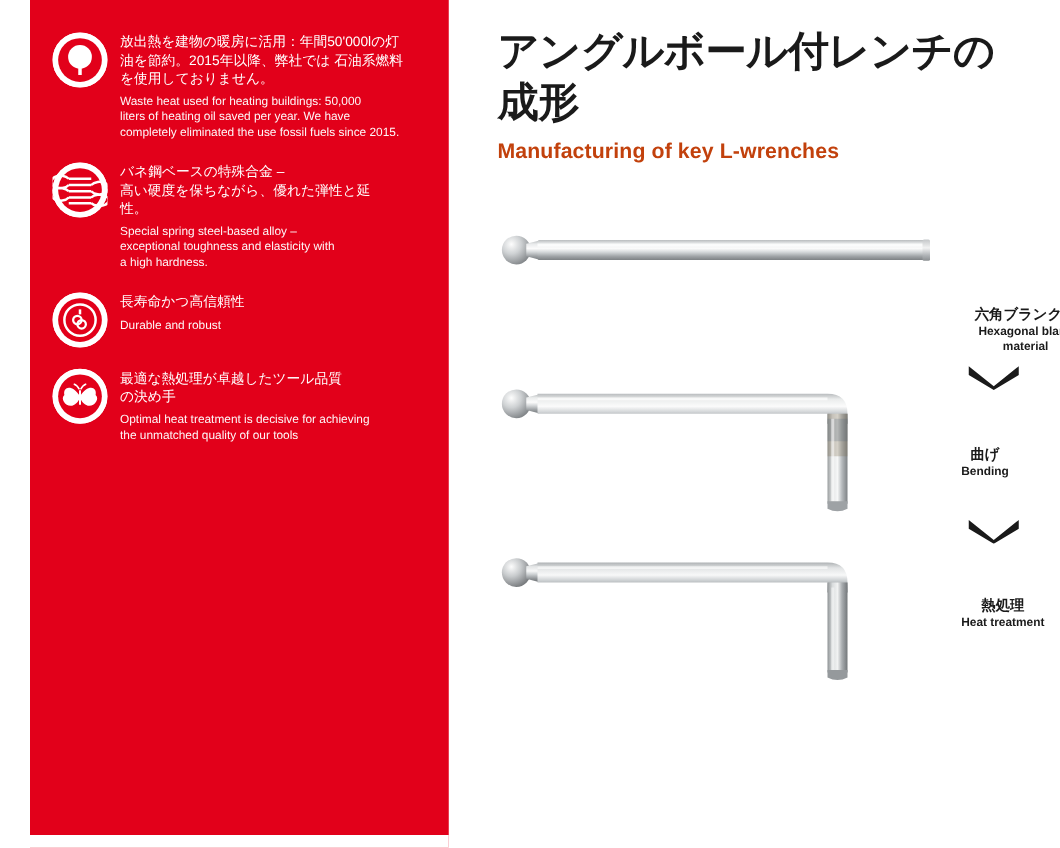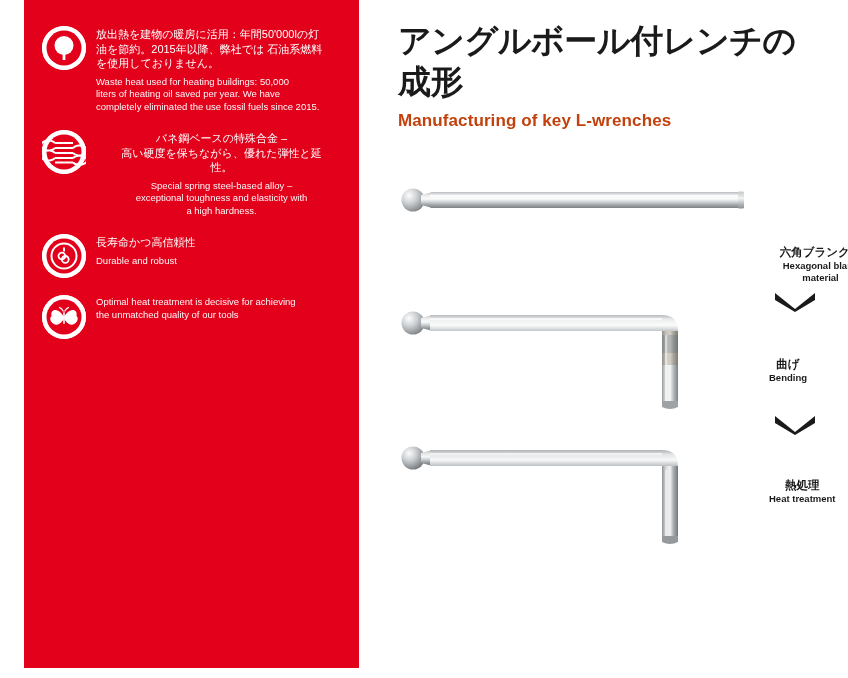--- a/index.html
+++ b/index.html
@@ -183,21 +183,21 @@
         <div class="feature-text">
           <p class="feat-jp">放出熱を建物の暖房に活用：年間50'000lの灯
 油を節約。2015年以降、弊社では 石油系燃料
 を使用しておりません。</p>
           <p class="feat-en">Waste heat used for heating buildings: 50,000
 liters of heating oil saved per year. We have
 completely eliminated the use fossil fuels since 2015.</p>
         </div>
       </div>
 
-      <div class="feature" style="margin-top:4px;text-align:center;">
+      <div class="feature" style="margin-top:4px;">
         <div class="feature-icon">
           <svg viewBox="0 0 44 44" xmlns="http://www.w3.org/2000/svg">
             <circle cx="22" cy="22" r="22" fill="#ffffff"></circle>
             <circle cx="22" cy="22" r="17.5" fill="#e2001a"></circle>
             <path d="M13 13 h18 M13 13 a7.5 5 0 1 0 0 5 M13 18 h18 M31 18 a7.5 5 0 1 1 0 5 M13 23 h18 M13 23 a7.5 5 0 1 0 0 5 M13 28 h18 M31 28 a7.5 4.5 0 1 1 0 4.5 M13 32.5 h18" fill="none" stroke="#ffffff" stroke-width="2"></path>
           </svg>
         </div>
         <div class="feature-text">
           <p class="feat-jp">バネ鋼ベースの特殊合金 –
 高い硬度を保ちながら、優れた弾性と延
@@ -231,20 +231,22 @@
             <circle cx="22" cy="22" r="22" fill="#ffffff"></circle>
             <circle cx="22" cy="22" r="17.5" fill="#e2001a"></circle>
             <path d="M22 22 C16 12, 8 14, 9.5 21 C5.5 24.5, 12 32, 17 29 C20 27.4, 22 24.5, 22 22 Z" fill="#ffffff"></path>
             <path d="M22 22 C28 12, 36 14, 34.5 21 C38.5 24.5, 32 32, 27 29 C24 27.4, 22 24.5, 22 22 Z" fill="#ffffff"></path>
             <rect x="21.2" y="17" width="1.6" height="12" rx="0.8" fill="#ffffff"></rect>
             <path d="M21.5 16.5 C20 13.5, 18 12.5, 17 12.2" stroke="#ffffff" stroke-width="1.2" fill="none"></path>
             <path d="M22.5 16.5 C24 13.5, 26 12.5, 27 12.2" stroke="#ffffff" stroke-width="1.2" fill="none"></path>
           </svg>
         </div>
         <div class="feature-text">
+          <p class="feat-jp">最適な熱処理が卓越したツール品質
+の決め手</p>
           <p class="feat-en">Optimal heat treatment is decisive for achieving
 the unmatched quality of our tools</p>
         </div>
       </div>
 
     </div>
     <div class="left-bottom-strip"></div>
   </div>
 
   <div class="divider"></div>

